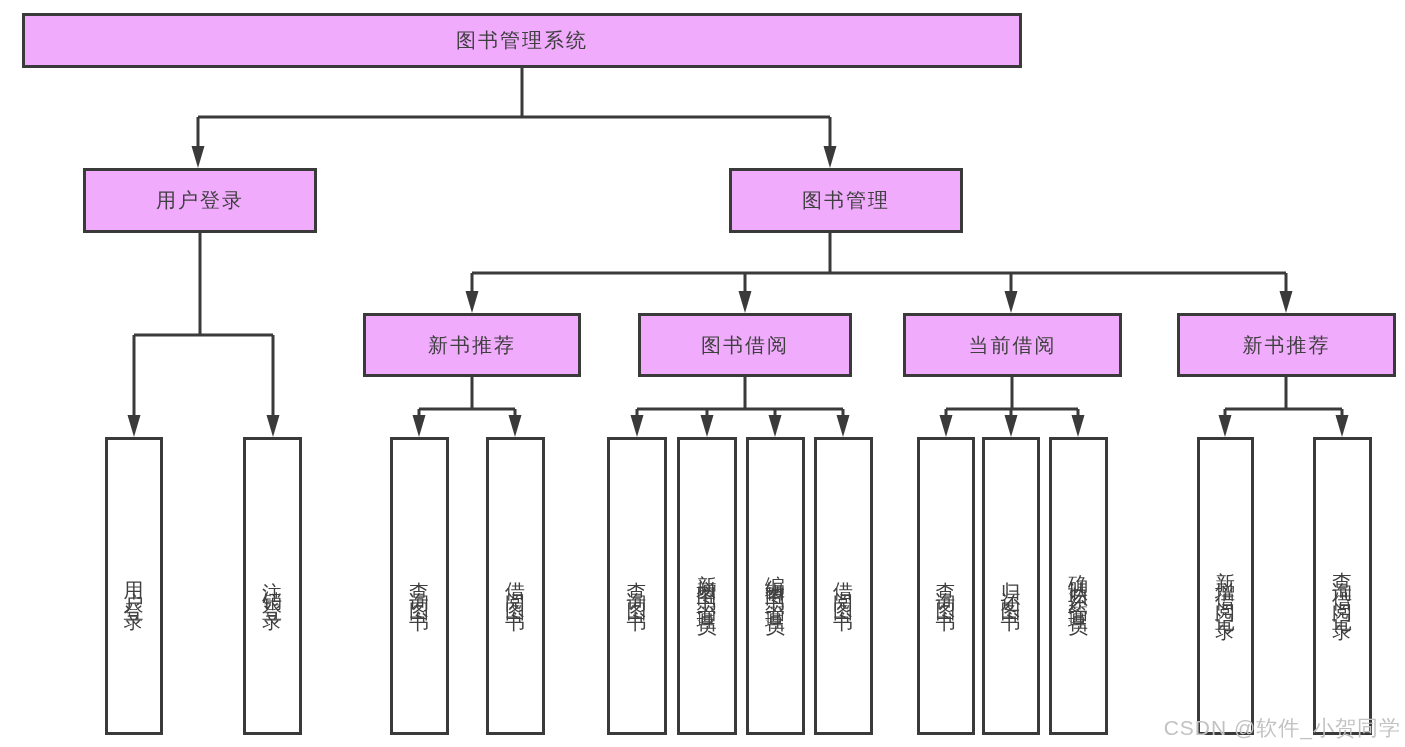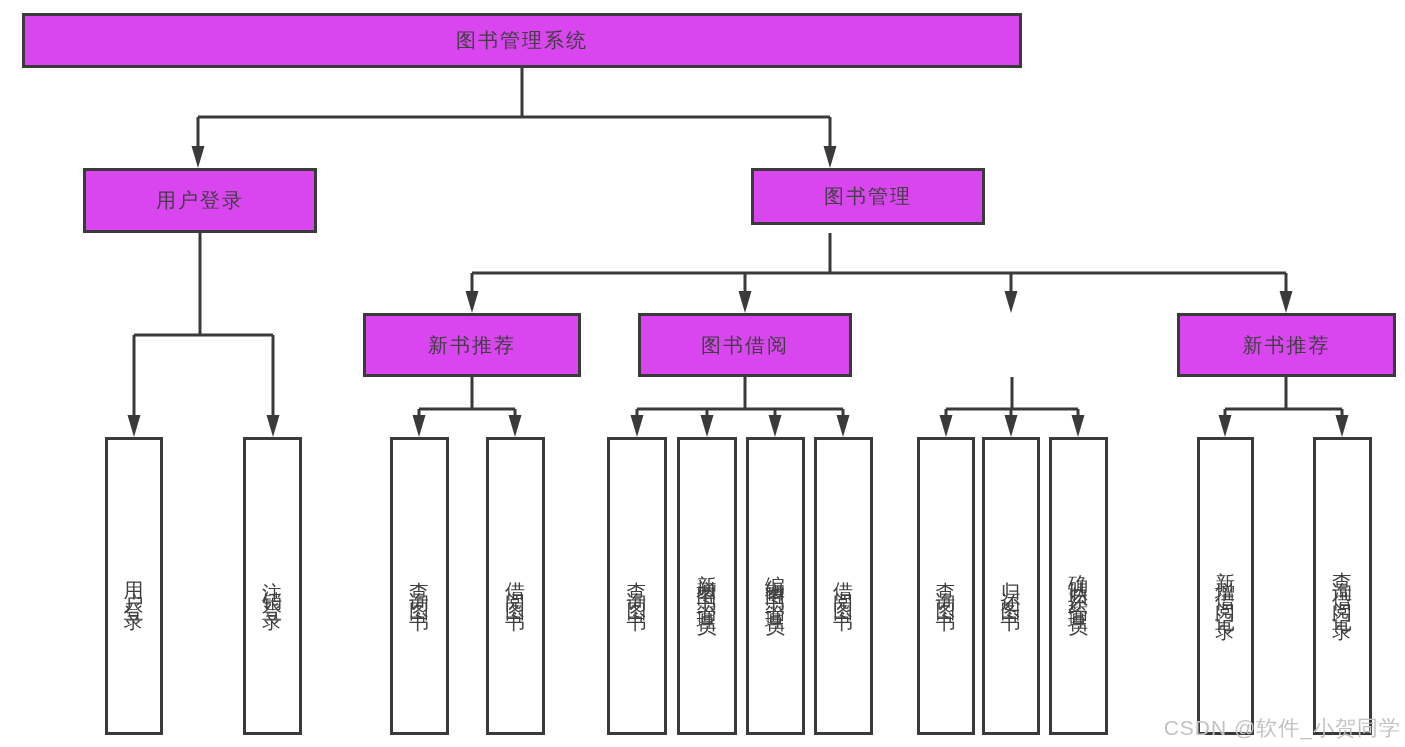--- a/index.html
+++ b/index.html
@@ -7,21 +7,21 @@
     position:relative;
     width:1405px;height:747px;
     background:#ffffff;
     font-family:"Liberation Sans", sans-serif;
     overflow:hidden;
   }
   #connectors{position:absolute;left:0;top:0;width:1405px;height:747px;}
   .node{
     position:absolute;
     box-sizing:border-box;
-    background:#d946ef;
+    background:#f0abfc;
     border:3px solid #3a3a3a;
     display:flex;align-items:center;justify-content:center;
     font-size:20px;color:#3f3f3f;letter-spacing:2px;
     z-index:2;
   }
   .leaf{
     position:absolute;
     top:437px;height:298px;
     box-sizing:border-box;
     background:#ffffff;
@@ -94,29 +94,32 @@
     </g>
   </svg>
 
   <div class="node" style="left:22px;top:13px;width:1000px;height:55px">
     <span>图书管理系统</span>
   </div>
 
   <div class="node" style="left:83px;top:168px;width:234px;height:65px">
     <span>用户登录</span>
   </div>
-  <div class="node" style="left:751px;top:168px;width:234px;height:57px">
+  <div class="node" style="left:729px;top:168px;width:234px;height:65px">
     <span>图书管理</span>
   </div>
 
   <div class="node" style="left:363px;top:313px;width:218px;height:64px">
     <span>新书推荐</span>
   </div>
   <div class="node" style="left:638px;top:313px;width:214px;height:64px">
     <span>图书借阅</span>
+  </div>
+  <div class="node" style="left:903px;top:313px;width:219px;height:64px">
+    <span>当前借阅</span>
   </div>
   <div class="node" style="left:1177px;top:313px;width:219px;height:64px">
     <span>新书推荐</span>
   </div>
 
   <div class="leaf" style="left:105px;width:58px">
     <span>用户登录</span>
   </div>
   <div class="leaf" style="left:243px;width:59px">
     <span>注销登录</span>

